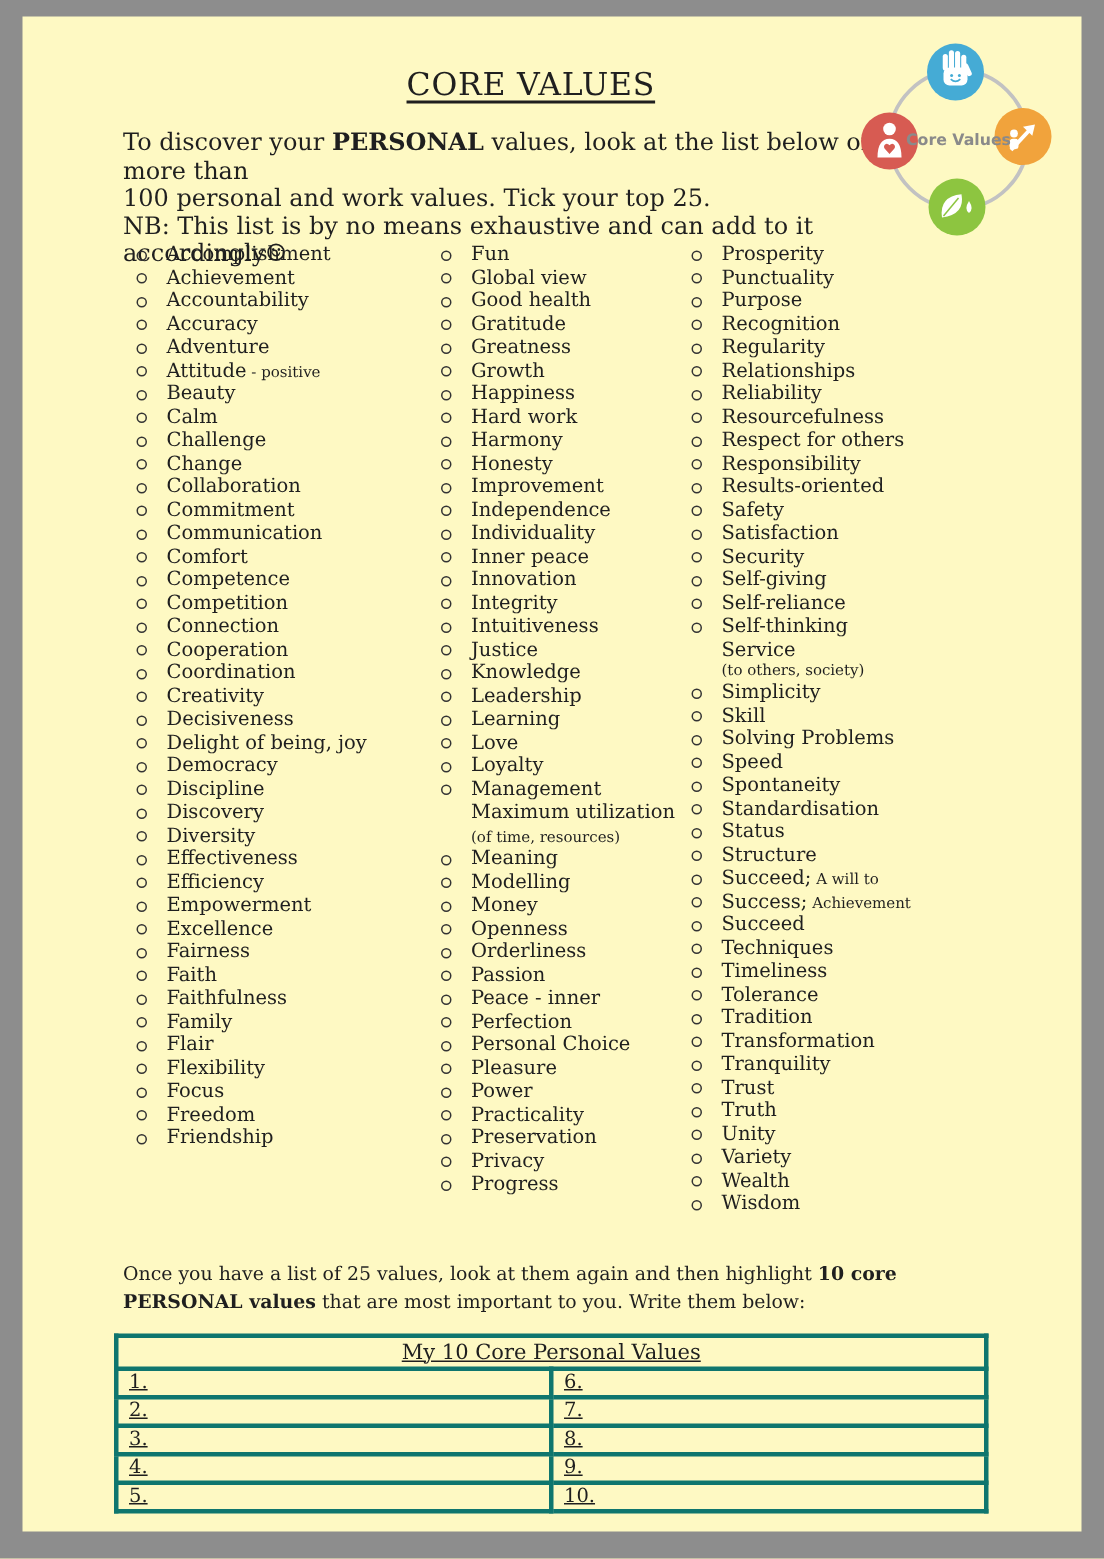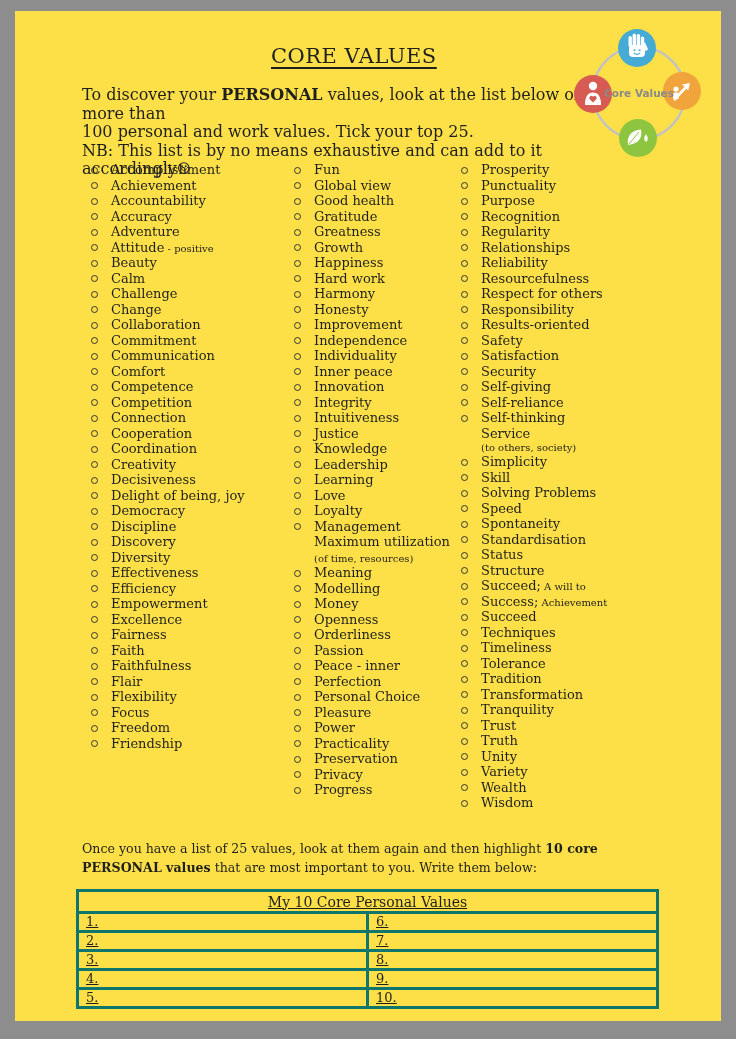--- a/index.html
+++ b/index.html
@@ -6,21 +6,21 @@
   body {
     width:736px; height:1039px;
     background:#8d8d8d;
     position:relative;
     font-family:"DejaVu Serif","DejaVu Sans",serif;
     overflow:hidden;
   }
   .page {
     position:absolute; left:15px; top:11px;
     width:706px; height:1010px;
-    background:#fde047; color:#1f1f1f;
+    background:#fef9c3; color:#1f1f1f;
   }
   .title {
     position:absolute; top:33px; left:0; width:96%;
     margin:0; text-align:center;
     font-size:21px; font-weight:normal; letter-spacing:0.5px;
     text-decoration:underline; text-underline-offset:4px; text-decoration-thickness:1.5px;
   }
   .intro {
     position:absolute; left:67px; top:75px; width:512px;
     font-size:16px; line-height:18.6px;
@@ -246,20 +246,24 @@
       <li class="vitem">
         <span class="bullet"></span>
         <span class="vtext">Faith</span>
       </li>
       <li class="vitem">
         <span class="bullet"></span>
         <span class="vtext">Faithfulness</span>
       </li>
       <li class="vitem">
         <span class="bullet"></span>
+        <span class="vtext">Family</span>
+      </li>
+      <li class="vitem">
+        <span class="bullet"></span>
         <span class="vtext">Flair</span>
       </li>
       <li class="vitem">
         <span class="bullet"></span>
         <span class="vtext">Flexibility</span>
       </li>
       <li class="vitem">
         <span class="bullet"></span>
         <span class="vtext">Focus</span>
       </li>

